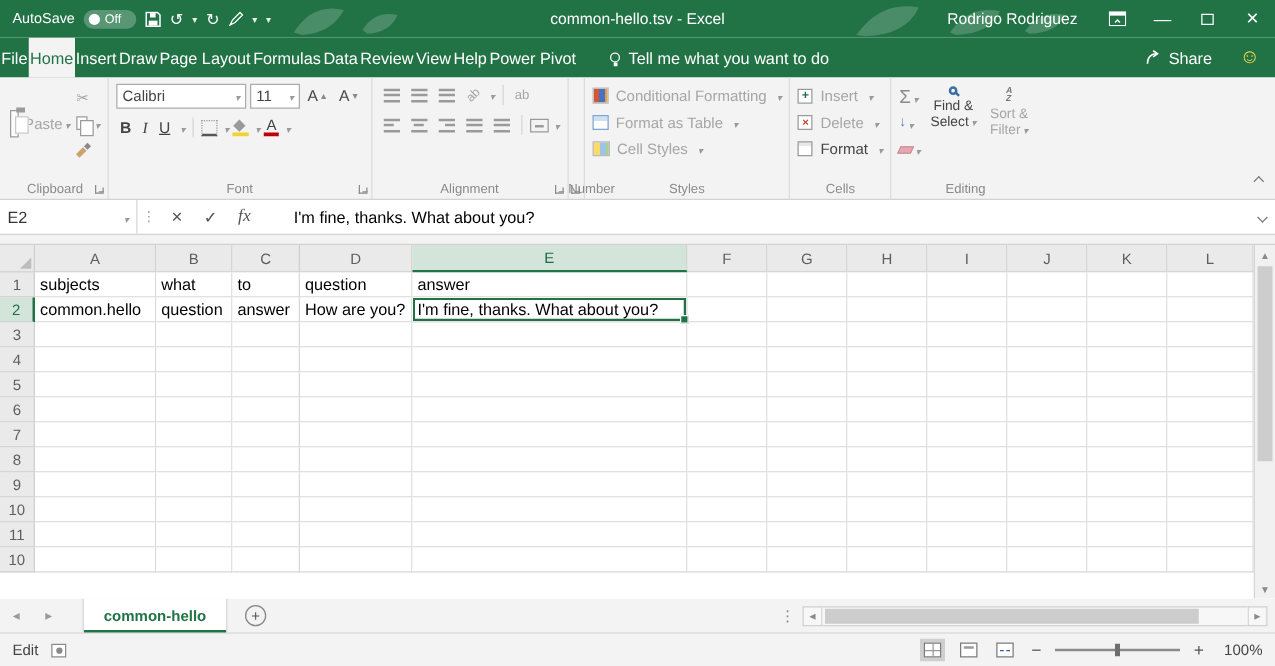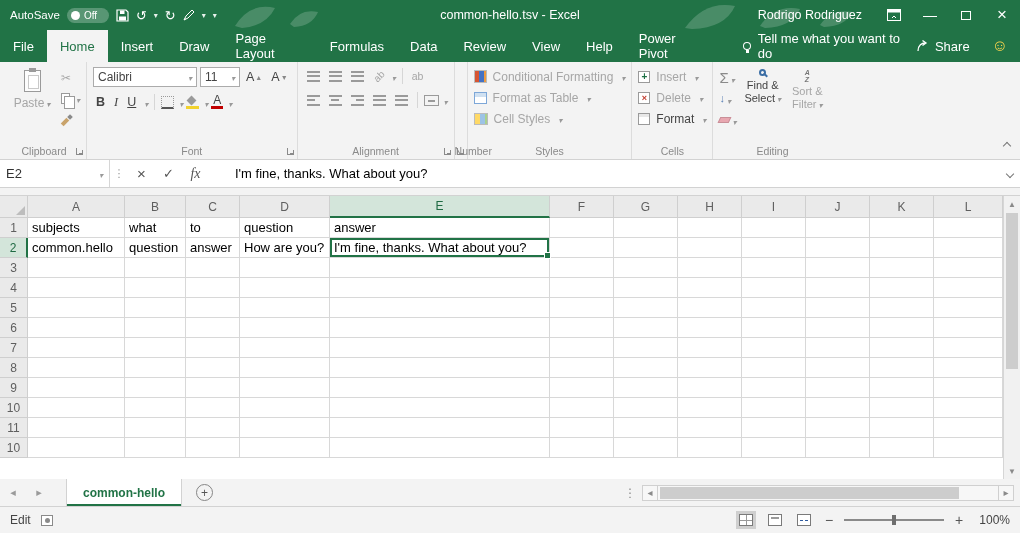--- a/index.html
+++ b/index.html
@@ -18,21 +18,21 @@
   .car-w{font-size:8px;color:#e8f2ec}
   .tb-title{position:absolute;left:0;right:0;top:0;height:30px;display:flex;align-items:center;justify-content:center;font-size:12.5px;pointer-events:none;z-index:1}
   .tb-right{margin-left:auto;display:flex;align-items:center;height:100%;z-index:2}
   .tb-user{font-size:12.5px;margin-right:14px}
   .tb-btn{width:36px;height:100%;display:flex;align-items:center;justify-content:center;font-size:14px}
   .maxbox{width:10px;height:9px;border:1px solid #fff;display:inline-block}
 
   
   .tabrow{height:32px;background:#217346;display:flex;align-items:stretch;color:#fff;font-size:13px;flex:0 0 auto}
   .tabstrip{display:flex}
-  .tab{display:flex;align-items:center;padding:0 13px}
+  .tab{display:flex;align-items:center;padding:0 1px}
   .tab.active{background:#f3f3f3;color:#217346}
   .tellme{display:flex;align-items:center;gap:7px;margin-left:26px}
   .bulb{width:8px;height:8px;border:1px solid #fff;border-radius:50%;position:relative;display:inline-block}
   .bulb::after{content:"";position:absolute;left:2px;bottom:-4px;width:3px;height:3px;background:#fff}
   .share{display:flex;align-items:center;gap:6px;margin-left:auto;margin-right:22px}
   .smiley{color:#ffd84d;font-size:16px;margin-right:12px;display:flex;align-items:center}
 
   
   .ribbon{height:98px;background:#f3f3f3;border-bottom:1px solid #d2d2d2;display:flex;position:relative;flex:0 0 auto;padding-left:2px}
   .rg{position:relative;display:flex;flex-direction:column;padding:5px 6px 16px 6px;border-right:1px solid #dcdcdc}
@@ -43,21 +43,21 @@
   .col{flex-direction:column;gap:6px}
   .row{display:flex;align-items:center;gap:3px}
   .car::after{content:"▾";font-size:8px;color:#9a9a9a;margin-left:2px}
   .ti{font-size:12.5px;color:#444;padding:0 3px;display:inline-flex;align-items:center;height:18px}
   .dis{color:#a6a6a6}
   .sup{font-size:7px;margin-left:1px;color:#888}
   .vsep{width:1px;height:16px;background:#d6d6d6;margin:0 3px}
   .combo{background:#fff;border:1px solid #ababab;height:20px;display:flex;align-items:center;font-size:12px;color:#444;padding:0 4px}
   .combo .car{margin-left:auto}
   .w104{width:104px}.w40{width:40px}.w120{width:122px}
-  .bigbtn{display:flex;flex-direction:column;align-items:center;width:48px;gap:4px;padding-top:3px}
+  .bigbtn{display:flex;flex-direction:row;align-items:center;width:48px;gap:4px;padding-top:3px}
   .bb-label{font-size:12px;color:#a6a6a6;display:flex;align-items:center}
   .mini-col{display:flex;flex-direction:column;gap:6px;padding-top:3px}
   .mi{display:inline-flex;align-items:center;font-size:12px;color:#a6a6a6;height:15px}
   .ic-clipboard{width:17px;height:22px;border:1px solid #9a9a9a;background:#fcfcfc;position:relative;display:block}
   .ic-clipboard::before{content:"";position:absolute;top:-3px;left:4px;width:7px;height:4px;background:#9a9a9a}
   .ic-clipboard::after{content:"";position:absolute;top:4px;left:3px;width:9px;height:12px;border:1px solid #c9c9c9;background:#fff}
   .ic-copy{position:relative;width:9px;height:11px;border:1px solid #9a9a9a;display:inline-block;background:#fff;margin-right:4px}
   .ic-copy::after{content:"";position:absolute;left:2px;top:2px;width:9px;height:11px;border:1px solid #9a9a9a;background:#fff}
   .ic-brush{display:inline-block;width:12px;height:12px;position:relative}
   .ic-brush::before{content:"";position:absolute;left:0;top:6px;width:8px;height:4px;background:#c9a36b;transform:rotate(-45deg)}

